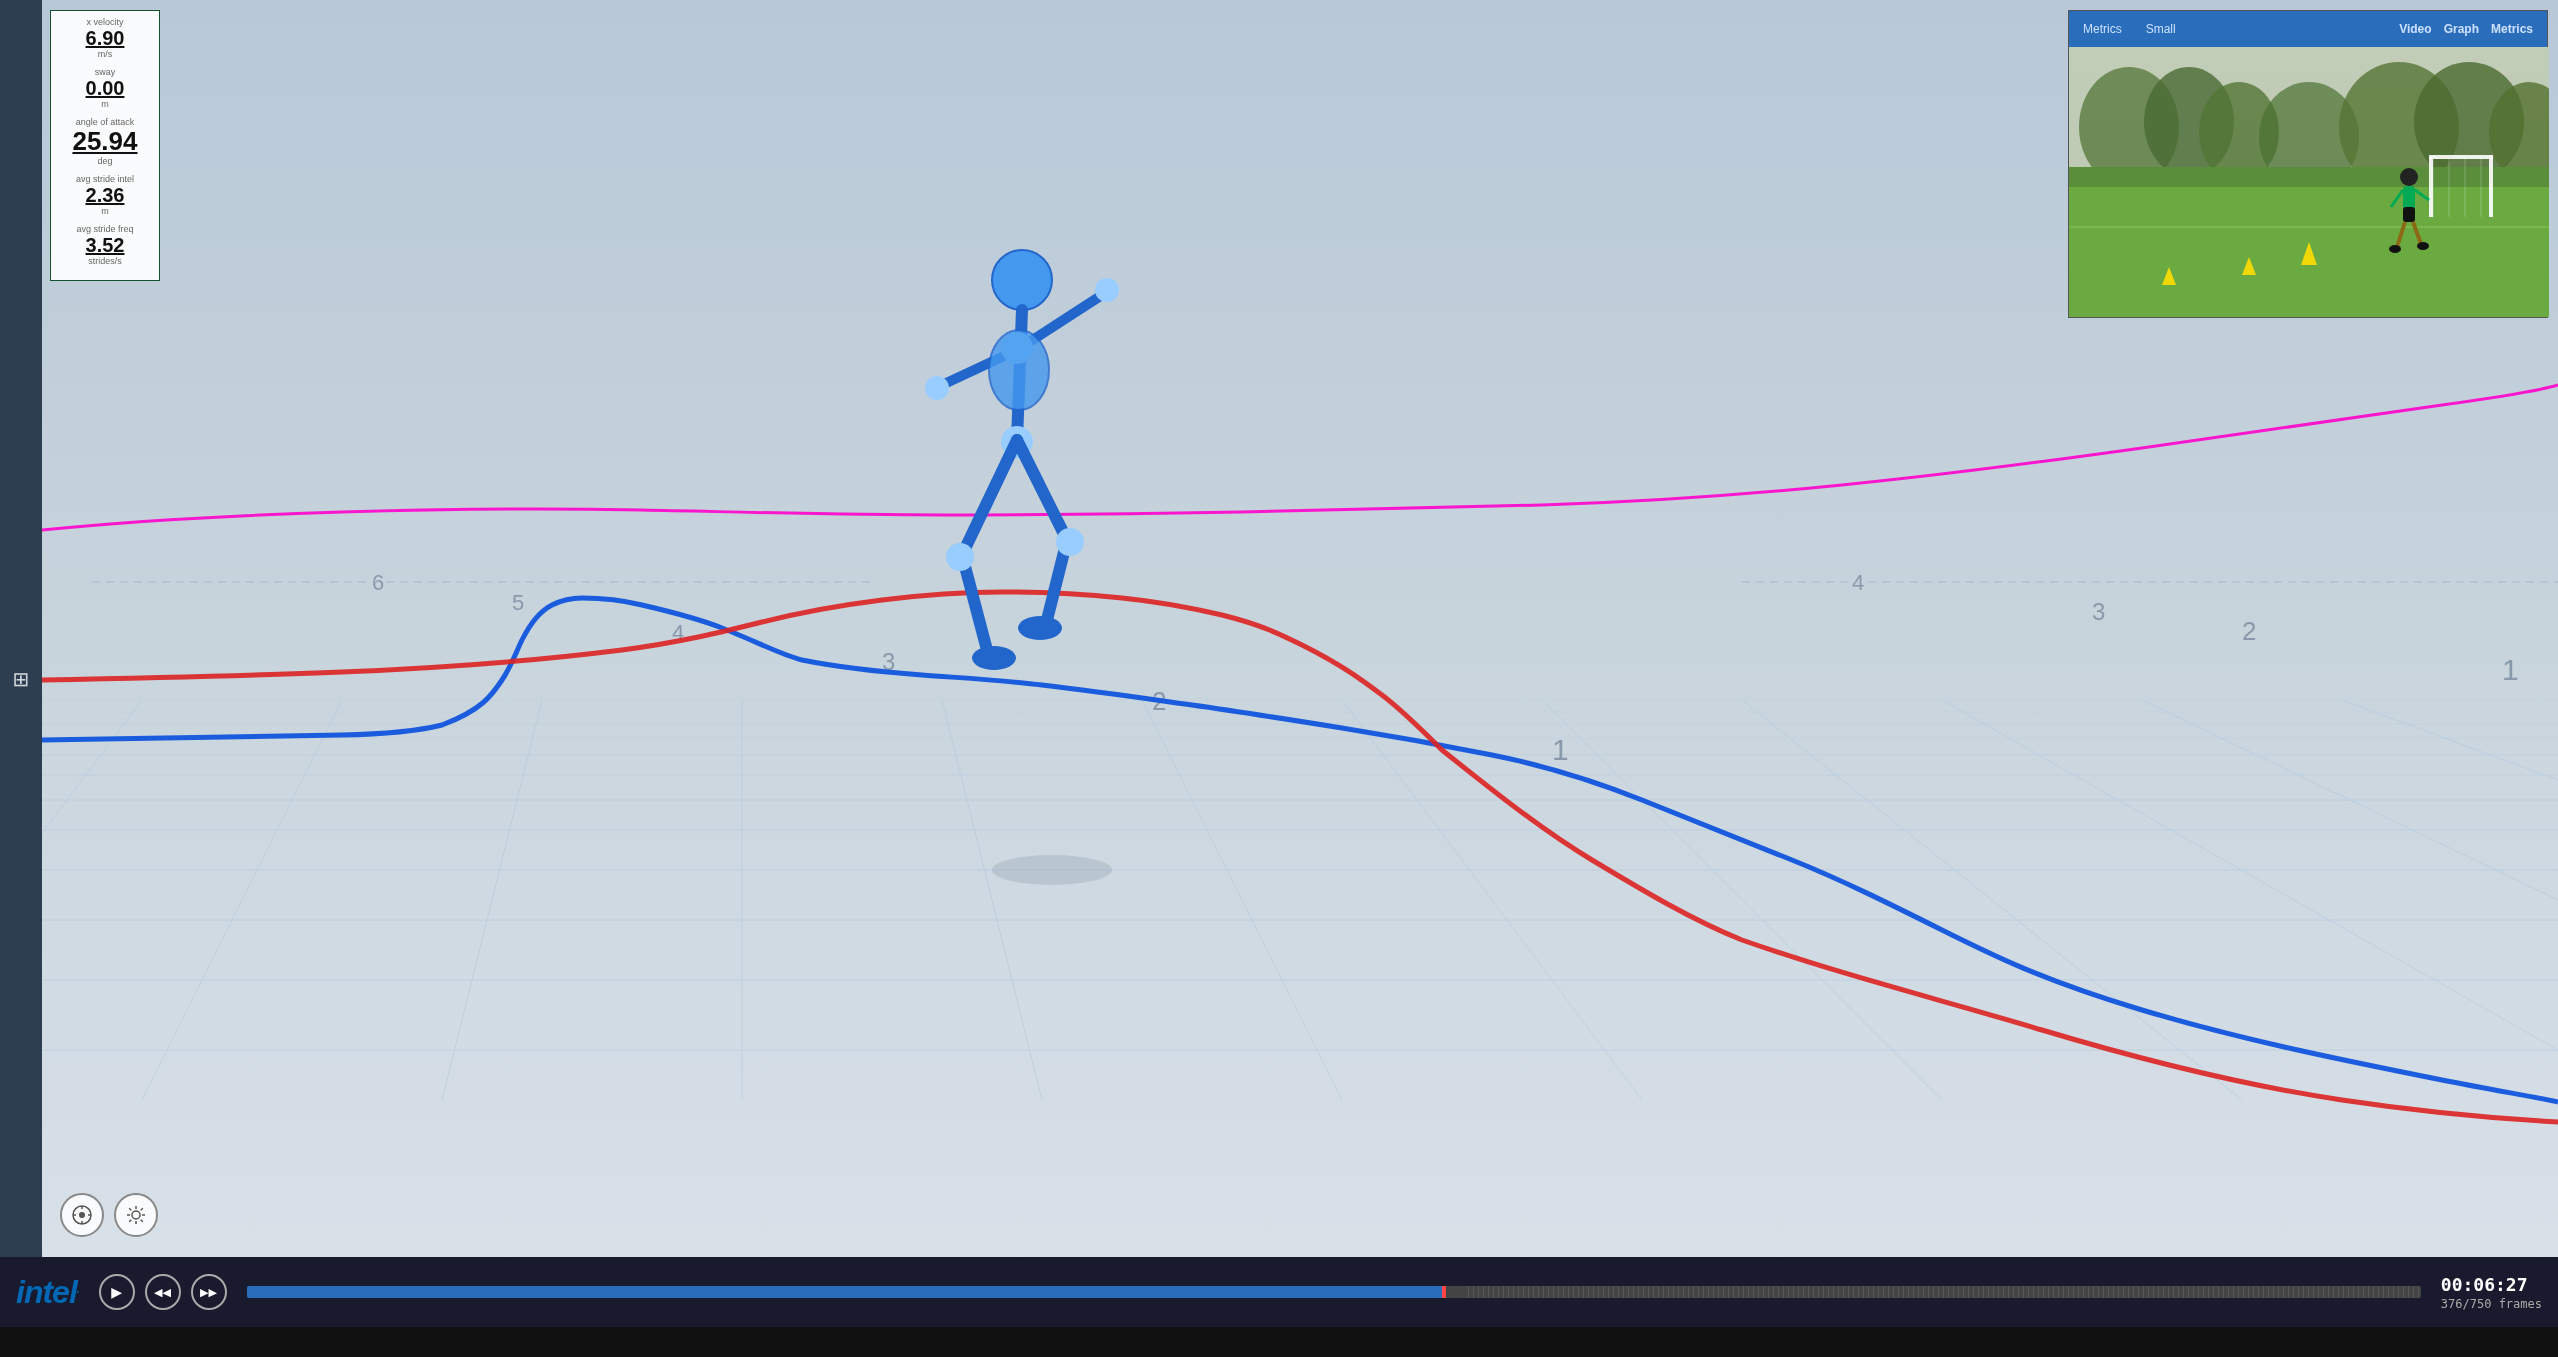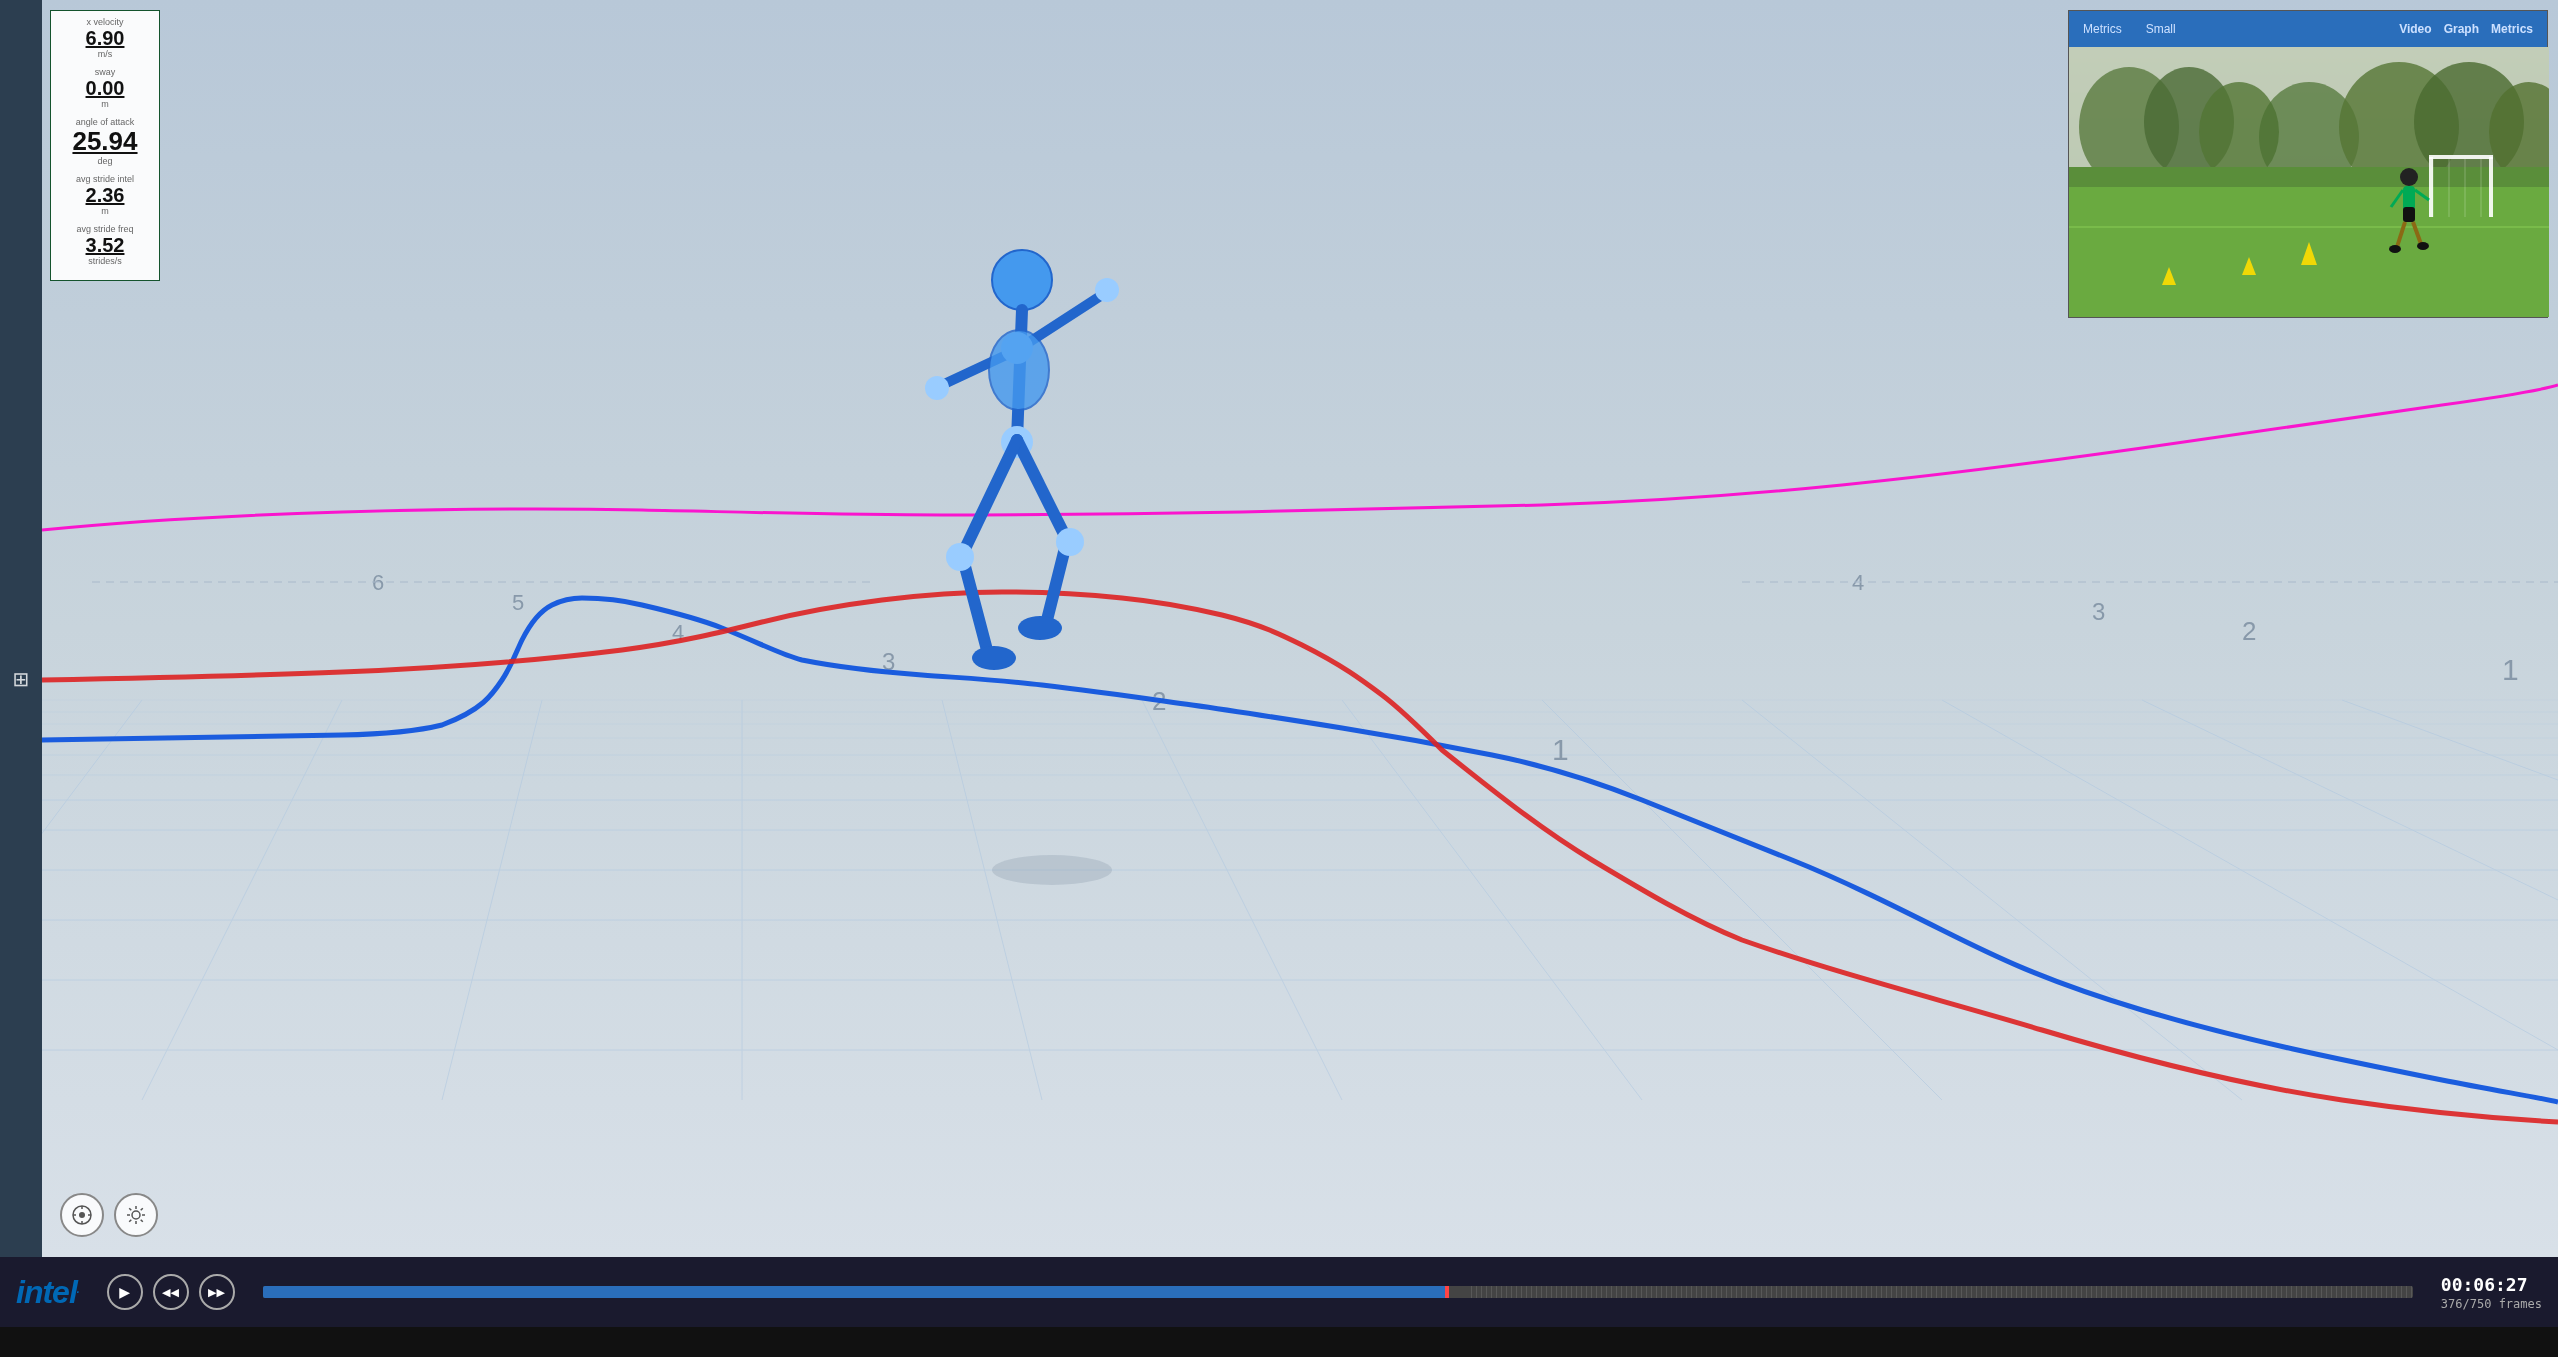--- a/index.html
+++ b/index.html
@@ -155,21 +155,21 @@
       display: flex;
       flex-direction: column;
       z-index: 10;
     }
 
     #bottom-top {
       flex: 1;
       display: flex;
       align-items: center;
       padding: 0 16px;
-      gap: 28px;
+      gap: 20px;
     }
 
     #intel-logo {
       color: #0068b5;
       font-size: 28px;
       font-weight: bold;
       font-style: italic;
       letter-spacing: -1px;
       white-space: nowrap;
     }

